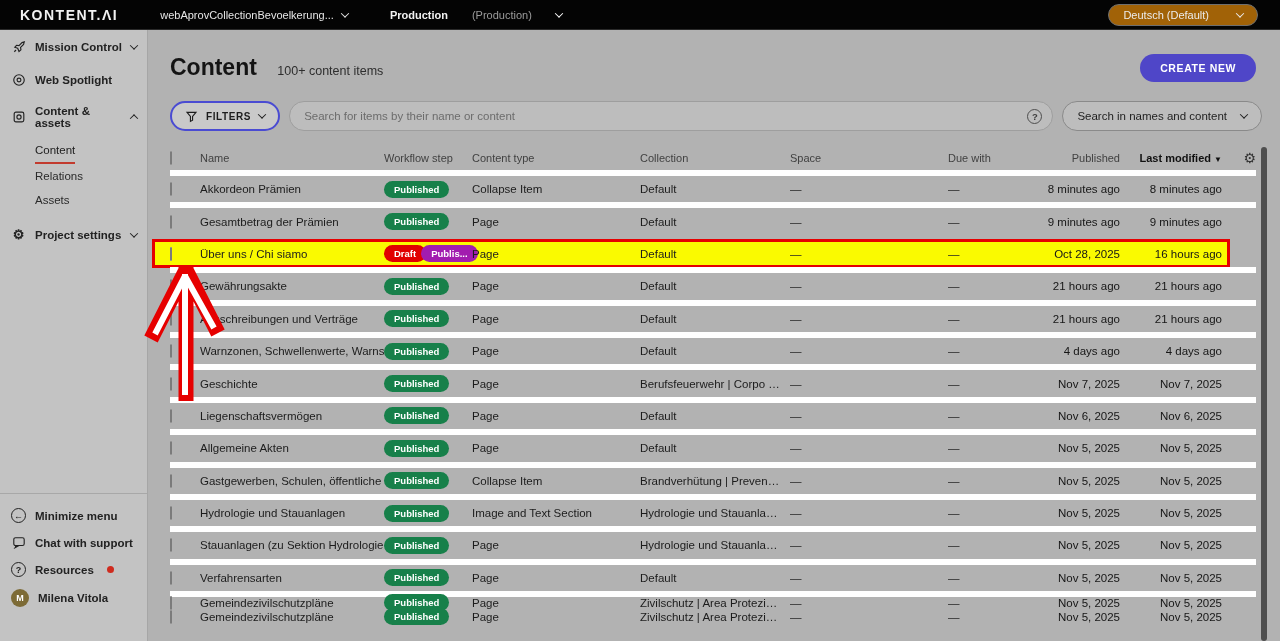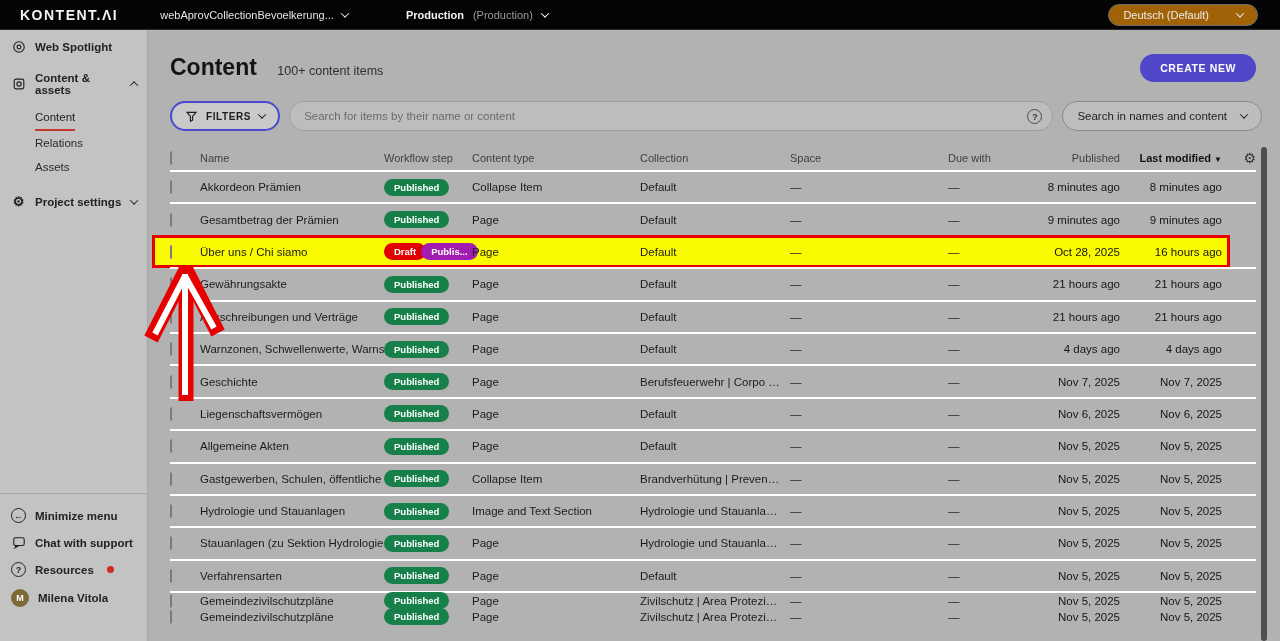--- a/index.html
+++ b/index.html
@@ -3,21 +3,21 @@
 <meta charset="utf-8">
 <style>
   * { margin:0; padding:0; box-sizing:border-box; }
   html,body { width:1280px; height:641px; overflow:hidden; }
   body { position:relative; background:#b2b2b2; font-family:"Liberation Sans", sans-serif; color:#1d1d1d; }
 
   
   .topbar { position:absolute; top:0; left:0; right:0; height:30px; background:#040404; display:flex; align-items:center; color:#fff; border-bottom:1px solid #2a2a2a; }
   .logo { margin-left:20px; font-size:14px; font-weight:bold; letter-spacing:1.5px; color:#f2f2f2; }
   .project { margin-left:42px; font-size:11px; color:#e6e6e6; display:flex; align-items:center; gap:8px; cursor:pointer; }
-  .env { margin-left:58px; font-size:11px; display:flex; align-items:center; gap:9px; cursor:pointer; }
+  .env { margin-left:42px; font-size:11px; display:flex; align-items:center; gap:24px; cursor:pointer; }
   .env .env-name { font-weight:bold; color:#f2f2f2; }
   .env .env-sub { color:#9b9b9b; }
   .lang-pill { position:absolute; right:22px; top:4px; height:22px; padding:0 14px; border:1px solid #6f6f6f; border-radius:12px; background:#a16207; color:#ececec; font-size:11px; display:flex; align-items:center; gap:28px; cursor:pointer; }
   .chev { width:6px; height:6px; border-right:1.5px solid currentColor; border-bottom:1.5px solid currentColor; display:inline-block; transform:rotate(45deg) translate(-1px,-1px); }
   .chev.up { transform:rotate(-135deg) translate(-1px,-1px); }
 
   
   .sidebar { position:absolute; top:30px; left:0; bottom:0; width:148px; background:#c3c3c3; border-right:1px solid #a6a6a6; font-size:11.5px; }
   .nav-item { display:flex; align-items:center; gap:9px; padding:9px 10px 9px 11px; font-weight:bold; color:#222; cursor:pointer; }
   .nav-item .grow { flex:1; }
@@ -57,21 +57,21 @@
   .c-space { width:158px; flex:none; }
   .c-due   { width:84px; flex:none; }
   .c-pub   { width:96px; flex:none; text-align:right; }
   .c-mod   { width:102px; flex:none; text-align:right; }
   .c-gear  { width:26px; flex:none; text-align:right; padding-right:0; overflow:visible; }
   .sort-col { font-weight:bold; color:#111; cursor:pointer; }
   .sort-arrow { font-size:8px; color:#111; }
   .gear-glyph { font-size:14px; color:#333; cursor:pointer; }
   .checkbox { width:13px; height:13px; border:1.5px solid #7b7b7b; border-radius:3px; background:#bcbcbc; cursor:pointer; }
 
-  .tbody .row { position:relative; display:flex; align-items:center; height:32.4px; border-top:2px solid #ffffff; font-size:11.5px; color:#1c1c1c; cursor:pointer; }
+  .tbody .row { position:relative; display:flex; align-items:center; height:32.4px; border-top:6px solid #ffffff; font-size:11.5px; color:#1c1c1c; cursor:pointer; }
   .row .cell { position:relative; z-index:1; }
   .row.compact { height:17px; }
   .row.compact + .row.compact { border-top:none; }
   .badge { display:inline-block; border-radius:9px; padding:3px 10px; font-size:9.5px; font-weight:bold; color:#fff; margin-right:-5px; white-space:nowrap; }
   .dash { color:#242424; }
   .date { color:#161616; }
 
   
   .row .annot { display:none; }
   .row.highlighted .annot { display:block; position:absolute; left:-18px; right:26px; top:-2px; bottom:-1px; background:#fafa00; border:3px solid #e60000; z-index:0; pointer-events:none; }
@@ -99,20 +99,30 @@
     <span class="env-sub">(Production)</span>
     <span class="chev"></span>
   </div>
   <div class="lang-pill">
     <span>Deutsch (Default)</span>
     <span class="chev"></span>
   </div>
 </div>
 
 <div class="sidebar">
+  <div class="nav-item">
+    <span class="nav-icon">
+      <svg class="icon" width="14" height="14" viewBox="0 0 16 16" fill="none" stroke="#222" stroke-width="1.3">
+          <path d="M6.5 9.5L3.2 8.2l2-2.2 2.8.4L11.5 3 14 2.2 13.2 5 9.8 8.4l.4 2.8-2.2 2-1.5-3.7z"></path>
+          <path d="M4.6 11.4L2.6 13.4"></path>
+        </svg>
+    </span>
+    <span class="grow">Mission Control</span>
+    <span class="chev"></span>
+  </div>
   <div class="nav-item">
     <span class="nav-icon">
       <svg class="icon" width="14" height="14" viewBox="0 0 16 16" fill="none" stroke="#222" stroke-width="1.3">
           <circle cx="8" cy="8" r="6"></circle>
           <circle cx="8" cy="8" r="2.2"></circle>
         </svg>
     </span>
     <span class="grow">Web Spotlight</span>
   </div>
   <div class="nav-item">

